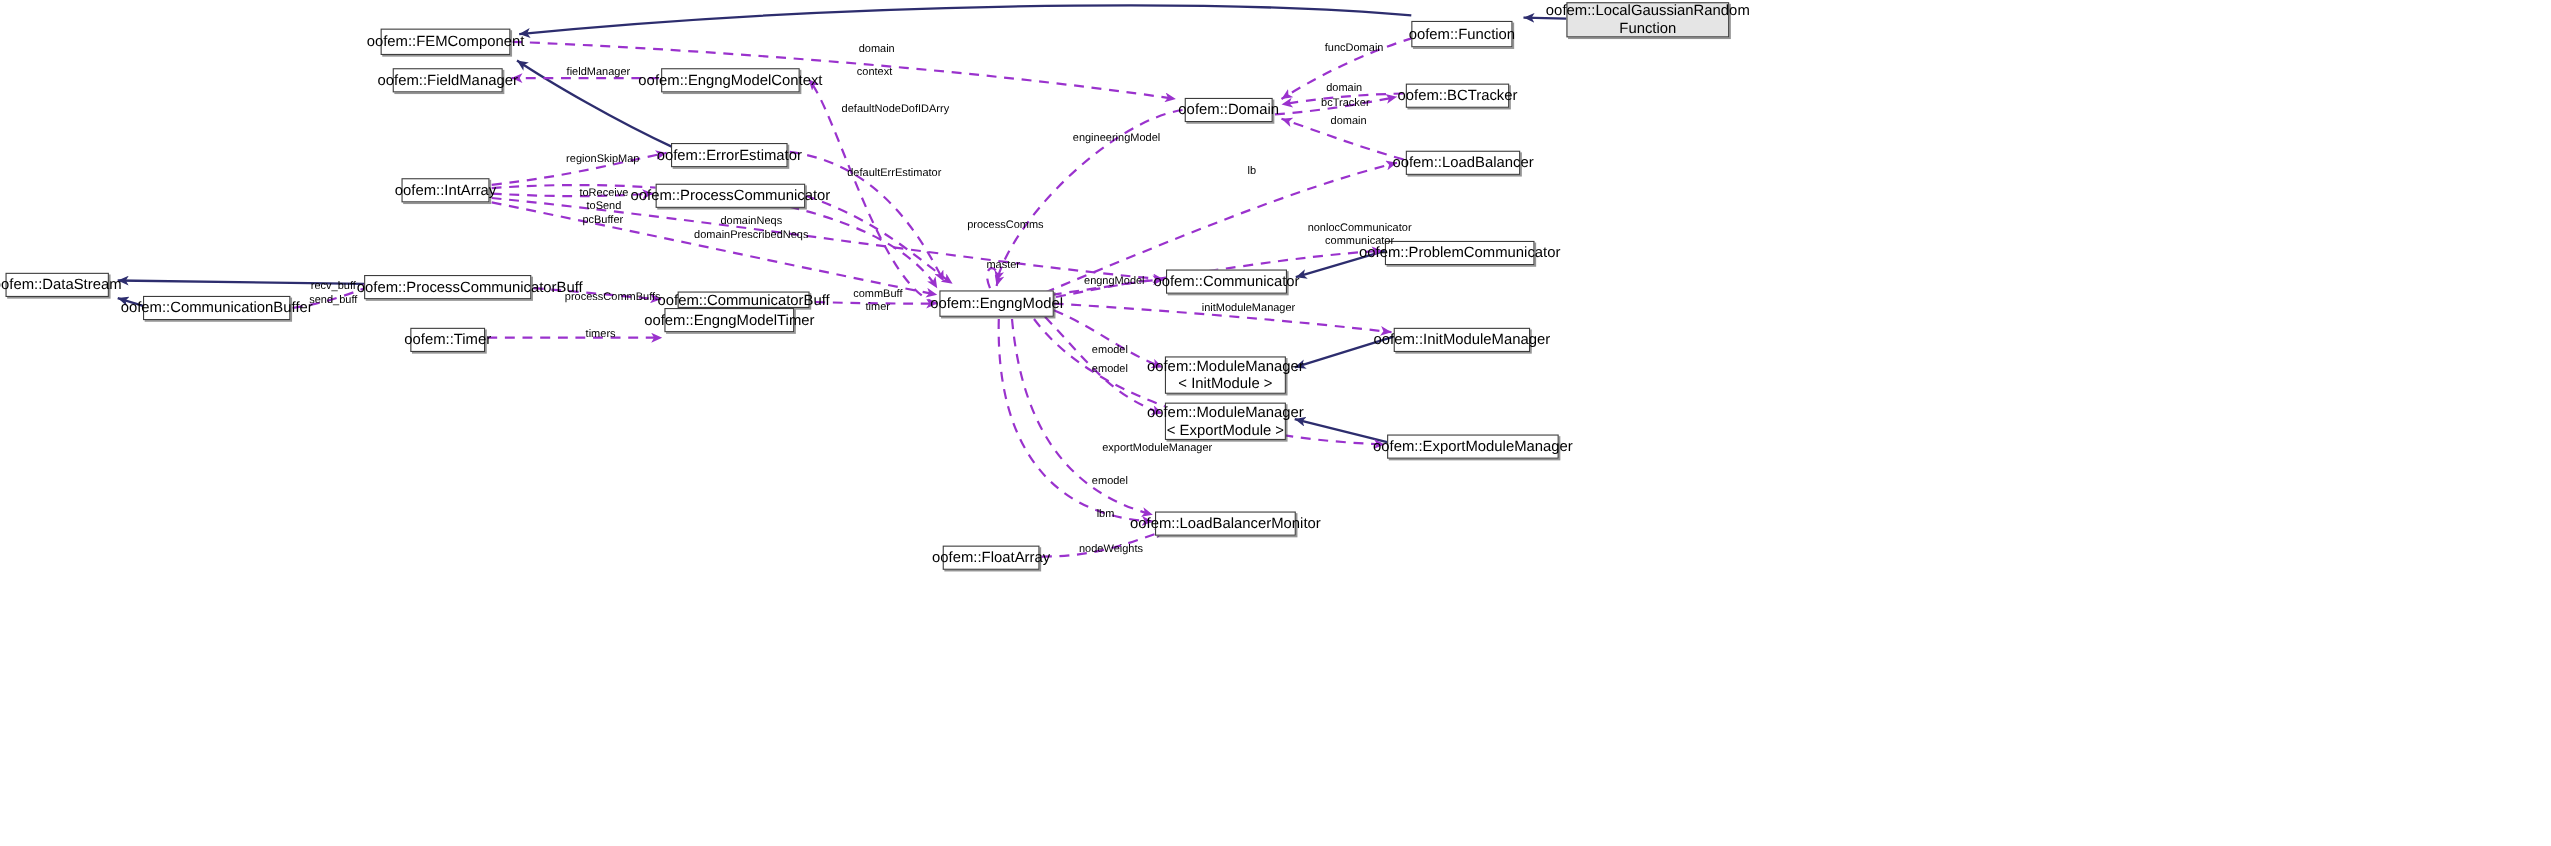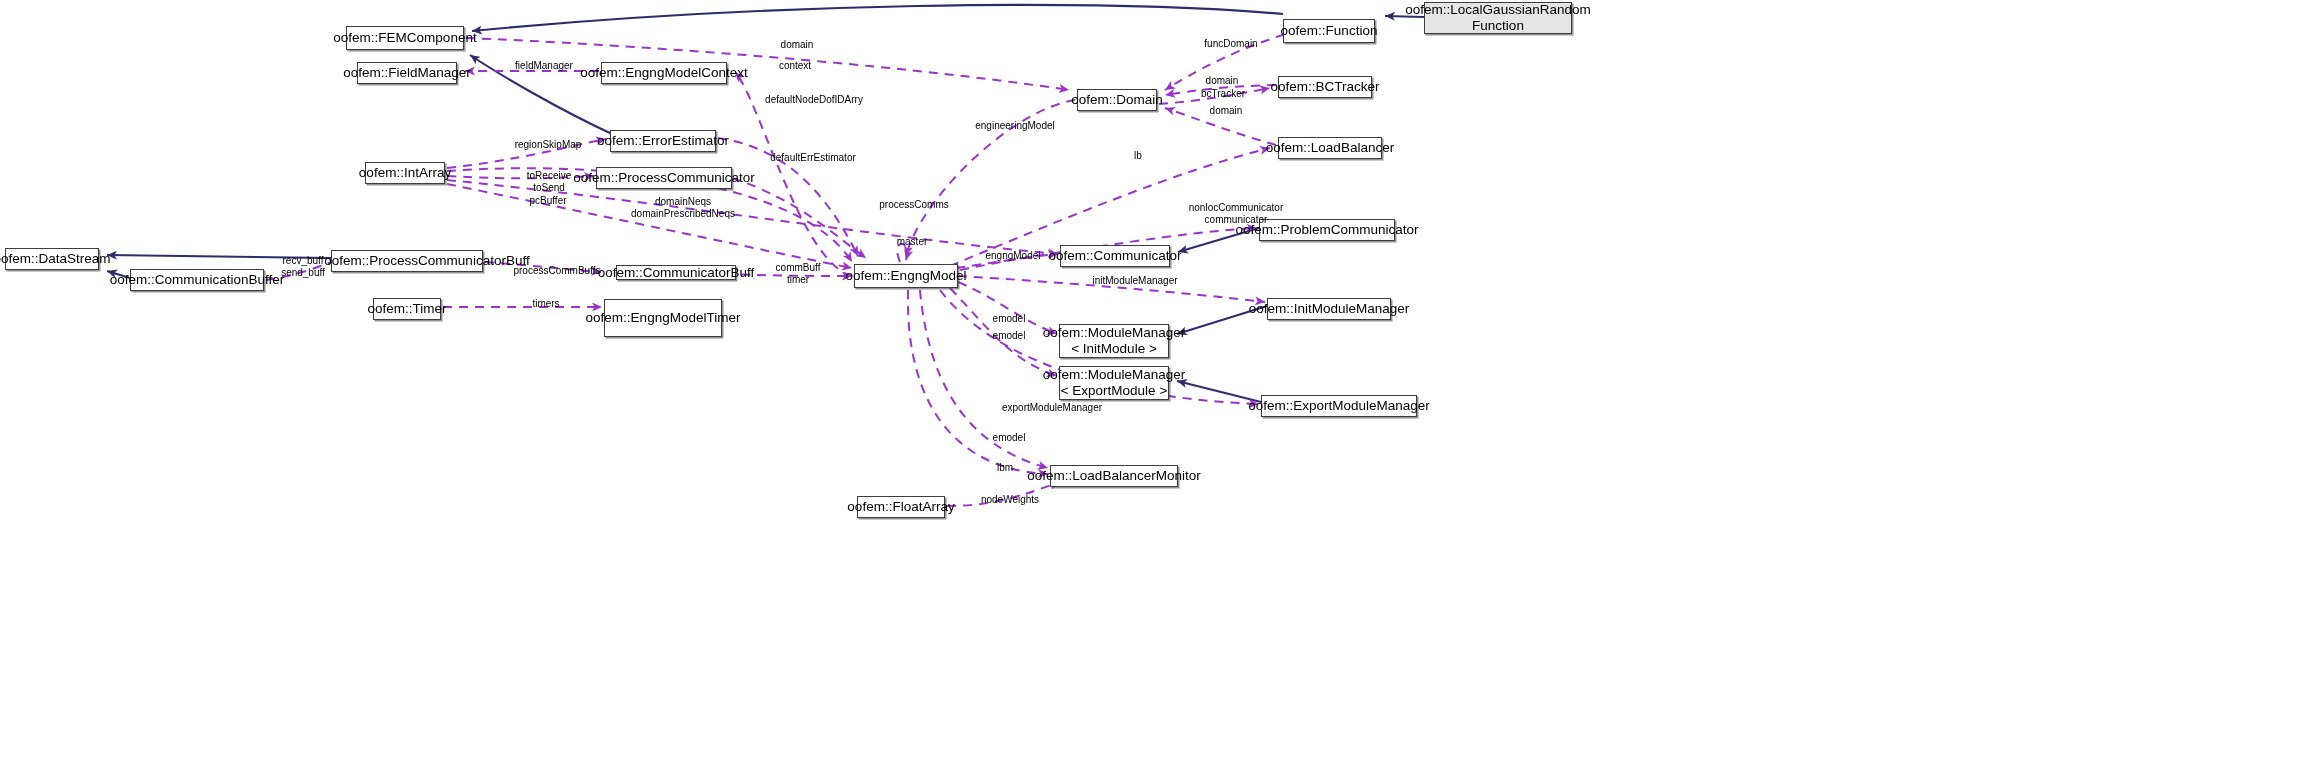--- a/index.html
+++ b/index.html
@@ -113,21 +113,21 @@
     <div class="node" style="left: 365px; top: 162px; width: 80px; height: 22px;"><span class="nlabel">oofem::IntArray</span></div>
     <div class="node" style="left: 596px; top: 167px; width: 136px; height: 22px;"><span class="nlabel">oofem::ProcessCommunicator</span></div>
     <div class="node" style="left: 1259px; top: 219px; width: 136px; height: 22px;"><span class="nlabel">oofem::ProblemCommunicator</span></div>
     <div class="node" style="left: 1060px; top: 245px; width: 110px; height: 22px;"><span class="nlabel">oofem::Communicator</span></div>
     <div class="node" style="left: 5px; top: 248px; width: 94px; height: 22px;"><span class="nlabel">oofem::DataStream</span></div>
     <div class="node" style="left: 331px; top: 250px; width: 152px; height: 22px; padding-left: 40px;"><span class="nlabel">oofem::ProcessCommunicatorBuff</span></div>
     <div class="node" style="left: 130px; top: 269px; width: 134px; height: 22px;"><span class="nlabel">oofem::CommunicationBuffer</span></div>
     <div class="node" style="left: 584px; top: 265px; width: 120px; height: 15px; margin-left: 32px;"><span class="nlabel">oofem::CommunicatorBuff</span></div>
     <div class="node" style="left: 854px; top: 264px; width: 104px; height: 24px;"><span class="nlabel">oofem::EngngModel</span></div>
     <div class="node" style="left: 373px; top: 298px; width: 68px; height: 22px;"><span class="nlabel">oofem::Timer</span></div>
-    <div class="node" style="left: 604px; top: 299px; width: 118px; height: 38px;"><span class="nlabel">oofem::EngngModelTimer</span></div>
+    <div class="node" style="left: 604px; top: 280px; width: 118px; height: 22px;"><span class="nlabel">oofem::EngngModelTimer</span></div>
     <div class="node" style="left: 1267px; top: 298px; width: 124px; height: 22px;"><span class="nlabel">oofem::InitModuleManager</span></div>
     <div class="node" style="left: 1059px; top: 324px; width: 110px; height: 34px;"><span class="nlabel">oofem::ModuleManager
 &lt; InitModule &gt;</span></div>
     <div class="node" style="left: 1059px; top: 366px; width: 110px; height: 34px;"><span class="nlabel">oofem::ModuleManager
 &lt; ExportModule &gt;</span></div>
     <div class="node" style="left: 1261px; top: 395px; width: 156px; height: 22px;"><span class="nlabel">oofem::ExportModuleManager</span></div>
     <div class="node" style="left: 1050px; top: 465px; width: 128px; height: 22px;"><span class="nlabel">oofem::LoadBalancerMonitor</span></div>
     <div class="node" style="left: 857px; top: 496px; width: 88px; height: 22px;"><span class="nlabel">oofem::FloatArray</span></div>
     <div class="edgelabel" style="left: 767px; top: 39px; width: 60px;">domain</div>
     <div class="edgelabel" style="left: 765px; top: 60px; width: 60px;">context</div>

